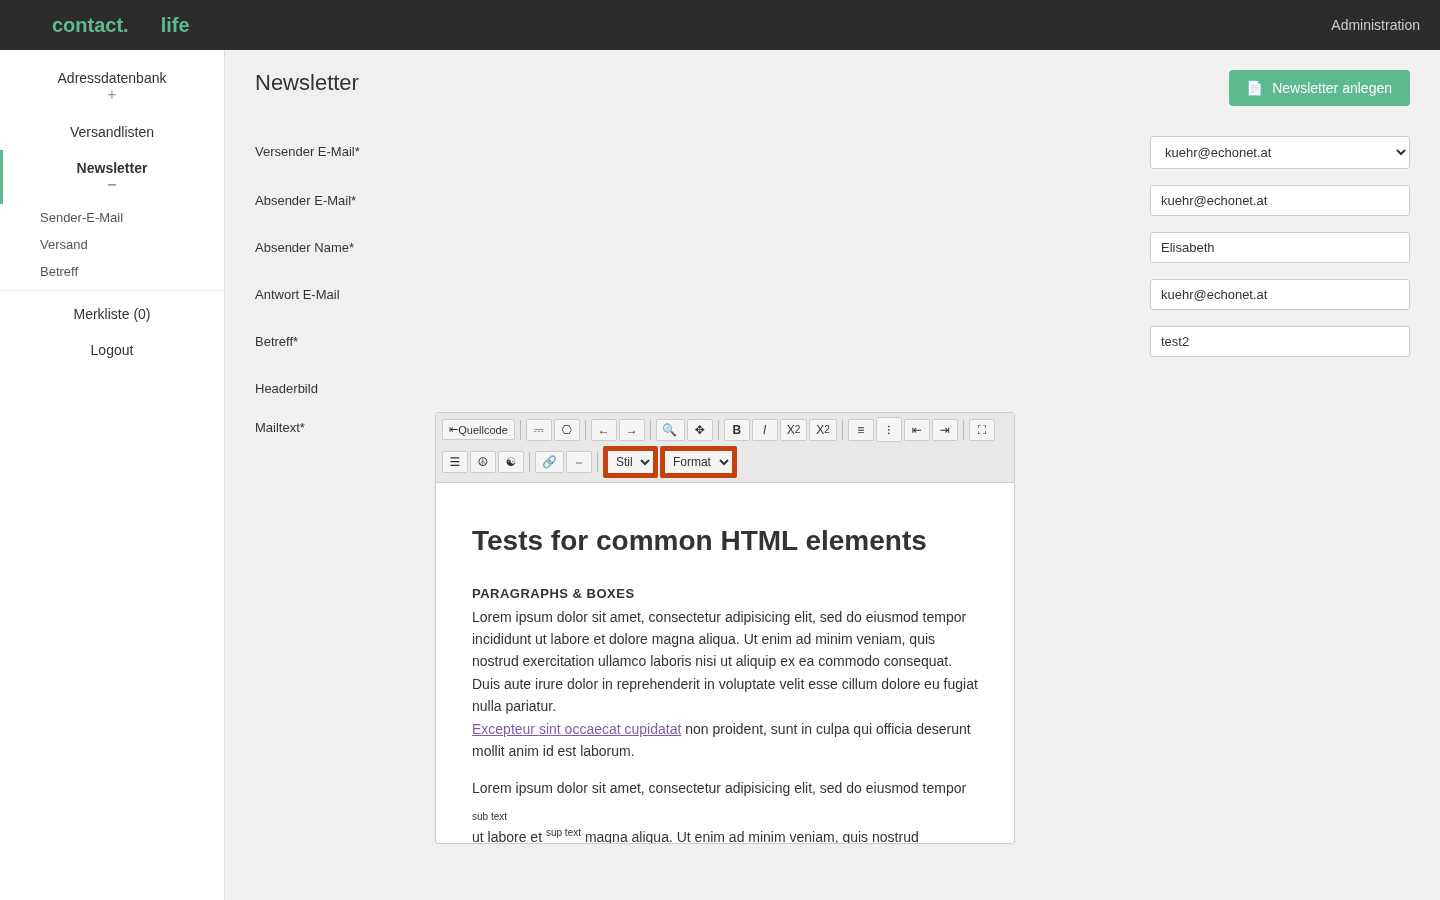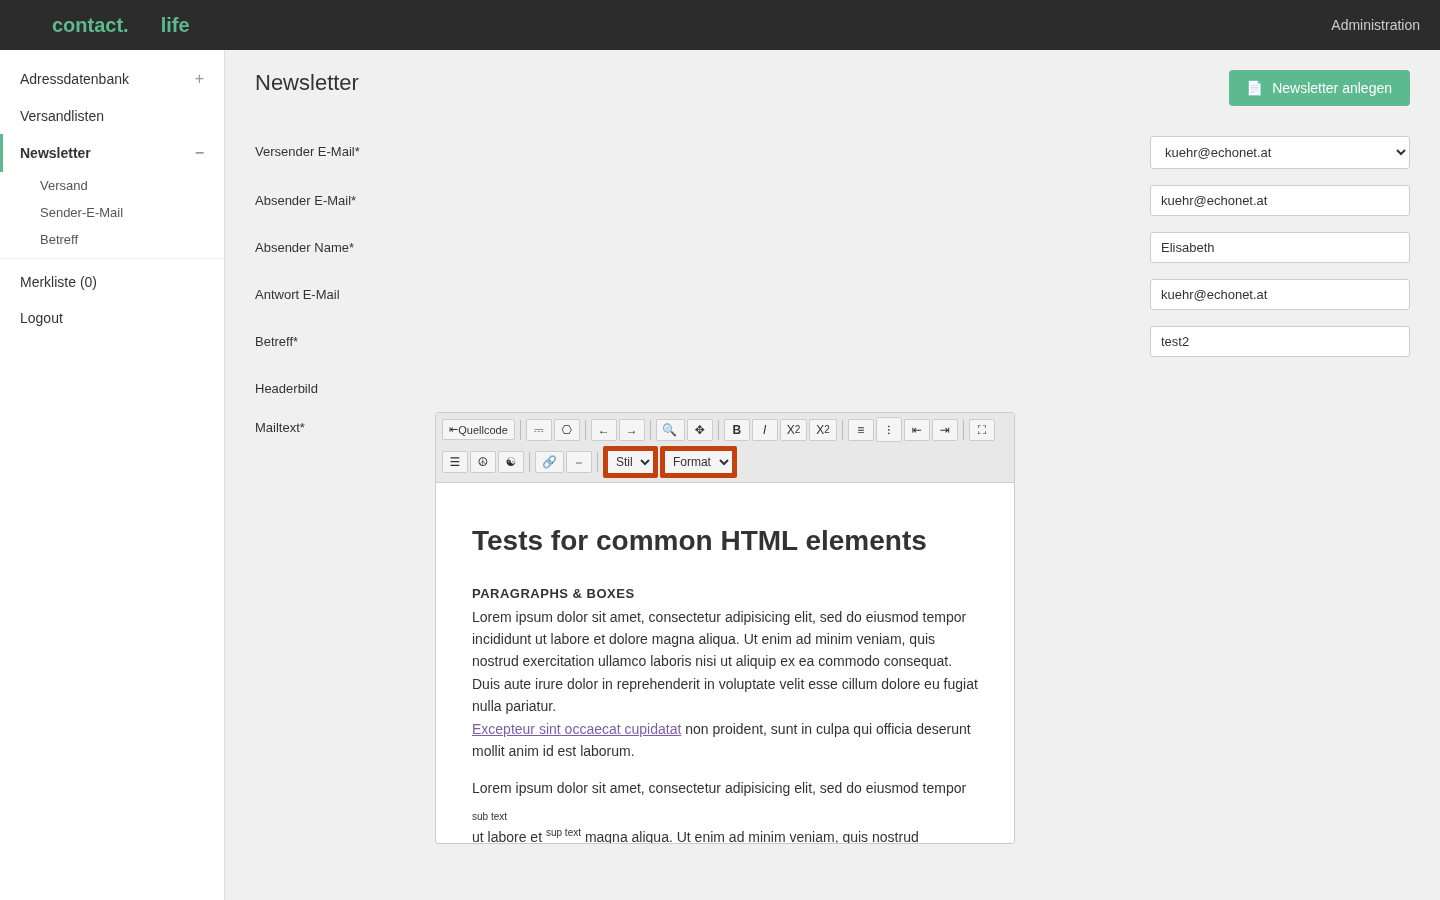--- a/index.html
+++ b/index.html
@@ -40,20 +40,21 @@
       flex-shrink: 0;
     }
     .sidebar-item {
       padding: 10px 20px;
       cursor: pointer;
       color: #333;
       font-size: 14px;
       display: flex;
       align-items: center;
       justify-content: space-between;
+      flex-direction: column;
     }
     .sidebar-item.active {
       color: #333;
       font-weight: bold;
       border-left: 3px solid #5dba8e;
       padding-left: 17px;
     }
     .sidebar-item .plus-icon { color: #999; font-size: 16px; }
     .sidebar-sub {
       padding-left: 30px;
@@ -253,24 +254,24 @@
     </div>
     <div class="sidebar-item">
       <span>Versandlisten</span>
     </div>
     <div class="sidebar-item active">
       <span>Newsletter</span>
       <span class="plus-icon">−</span>
     </div>
     <div class="sidebar-sub">
       <div class="sidebar-sub-item">
+        <span>Sender-E-Mail</span>
+      </div>
+      <div class="sidebar-sub-item">
         <span>Versand</span>
-      </div>
-      <div class="sidebar-sub-item">
-        <span>Sender-E-Mail</span>
       </div>
       <div class="sidebar-sub-item">
         <span>Betreff</span>
       </div>
     </div>
     <hr class="sidebar-separator">
     <div class="sidebar-item">
       <span>Merkliste (0)</span>
     </div>
     <div class="sidebar-item">

